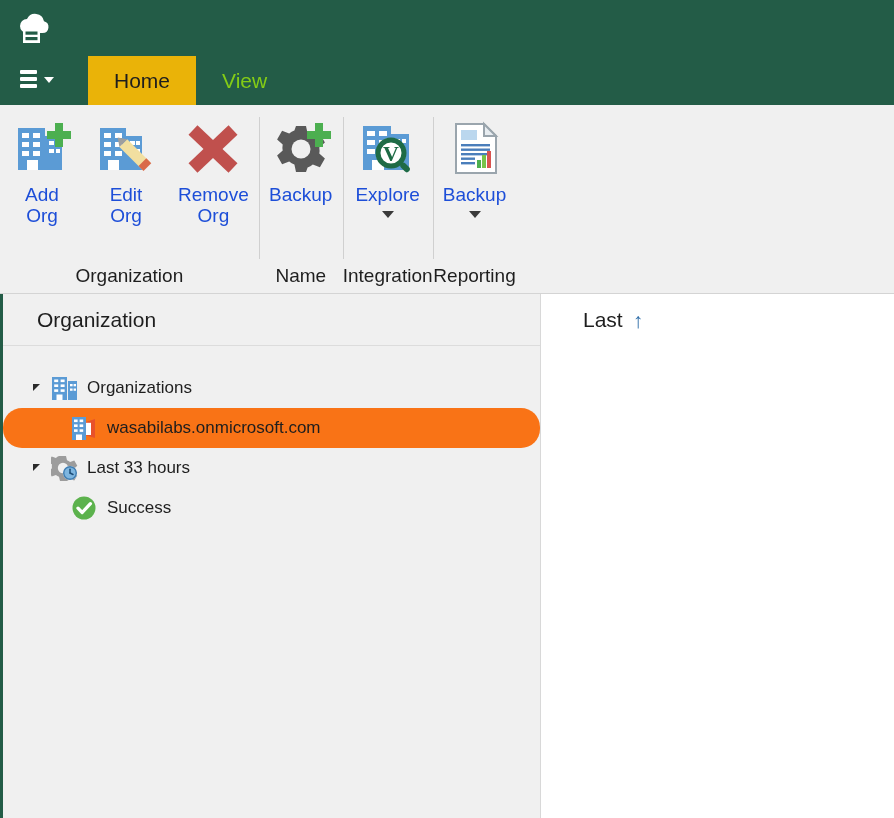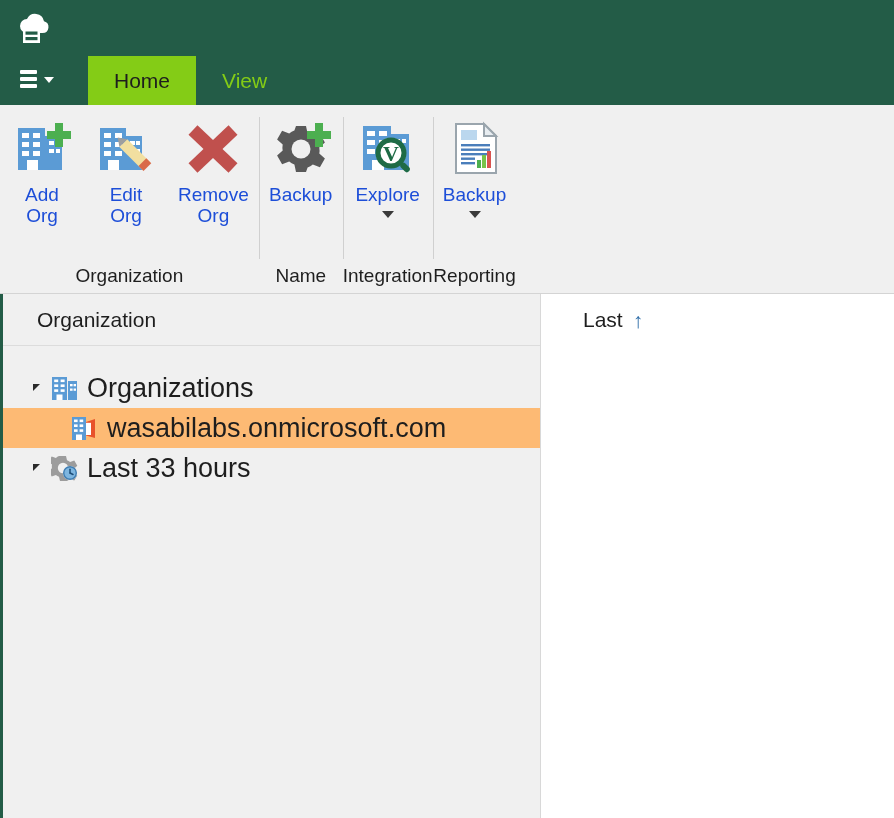--- a/index.html
+++ b/index.html
@@ -51,21 +51,21 @@
   .tab {
     height: 49px;
     display: flex; align-items: center; justify-content: center;
     padding: 0 26px;
     font-size: 21px;
     color: #84cc16;
     cursor: default;
     white-space: nowrap;
   }
   .tab.active {
-    background: #84cc16;
+    background: #eab308;
     color: #1E1E1E;
   }
 
   
   .ribbon {
     position: absolute; left: 0; top: 105px;
     width: 894px; height: 189px;
     background: #F0F0F0;
     border-bottom: 1px solid #D4D4D4;
   }
@@ -141,26 +141,27 @@
     padding-left: 34px;
     font-size: 21px;
     color: #1E1E1E;
     border-bottom: 1px solid #DCDCDC;
   }
   .treebody { padding-top: 22px; }
 
   .tnode {
     display: flex; align-items: center;
     height: 40px;
-    font-size: 27px; color: #1E1E1E;
+    font-size: 17px; color: #1E1E1E;
     cursor: default;
     white-space: nowrap;
   }
   .tnode.selected {
-    background: #fdba74;
+    background: #f97316;
+    border-radius: 19px;
   }
   .t-expander {
     width: 26px; display: flex; align-items: center; justify-content: center;
     flex: none;
   }
   .t-expander .tri {
     width: 0; height: 0;
     border-top: 7px solid #2B2B2B;
     border-right: 7px solid transparent;
     margin-top: -1px;
@@ -457,20 +458,29 @@
               <circle cx="19" cy="18" r="6.3" fill="#7EB6E0" stroke="#3E7CB1" stroke-width="1.4"></circle>
               <g stroke="#1F4F79" stroke-width="1.5" stroke-linecap="round">
                 <line x1="19" y1="18" x2="19" y2="14.2"></line>
                 <line x1="19" y1="18" x2="22" y2="19.5"></line>
               </g>
             </svg>
           </span>
           <span class="t-label">Last 33 hours</span>
         </div>
 
+        <div class="tnode lvl1">
+          <span class="t-ico">
+            <svg width="28" height="26" viewBox="0 0 28 26">
+              <circle cx="13" cy="13" r="11.5" fill="#5CB24D"></circle>
+              <path d="M7 13.2 l4.2 4.3 l8.2 -8.8" fill="none" stroke="#FFFFFF" stroke-width="3.3" stroke-linecap="round" stroke-linejoin="round"></path>
+            </svg>
+          </span>
+          <span class="t-label">Success</span>
+        </div>
 
       </div>
     </div>
 
     <div class="listpane">
       <div class="list-header">
         <span>Last</span>
         <span class="sort-arrow">↑</span>
       </div>
       <div></div>

